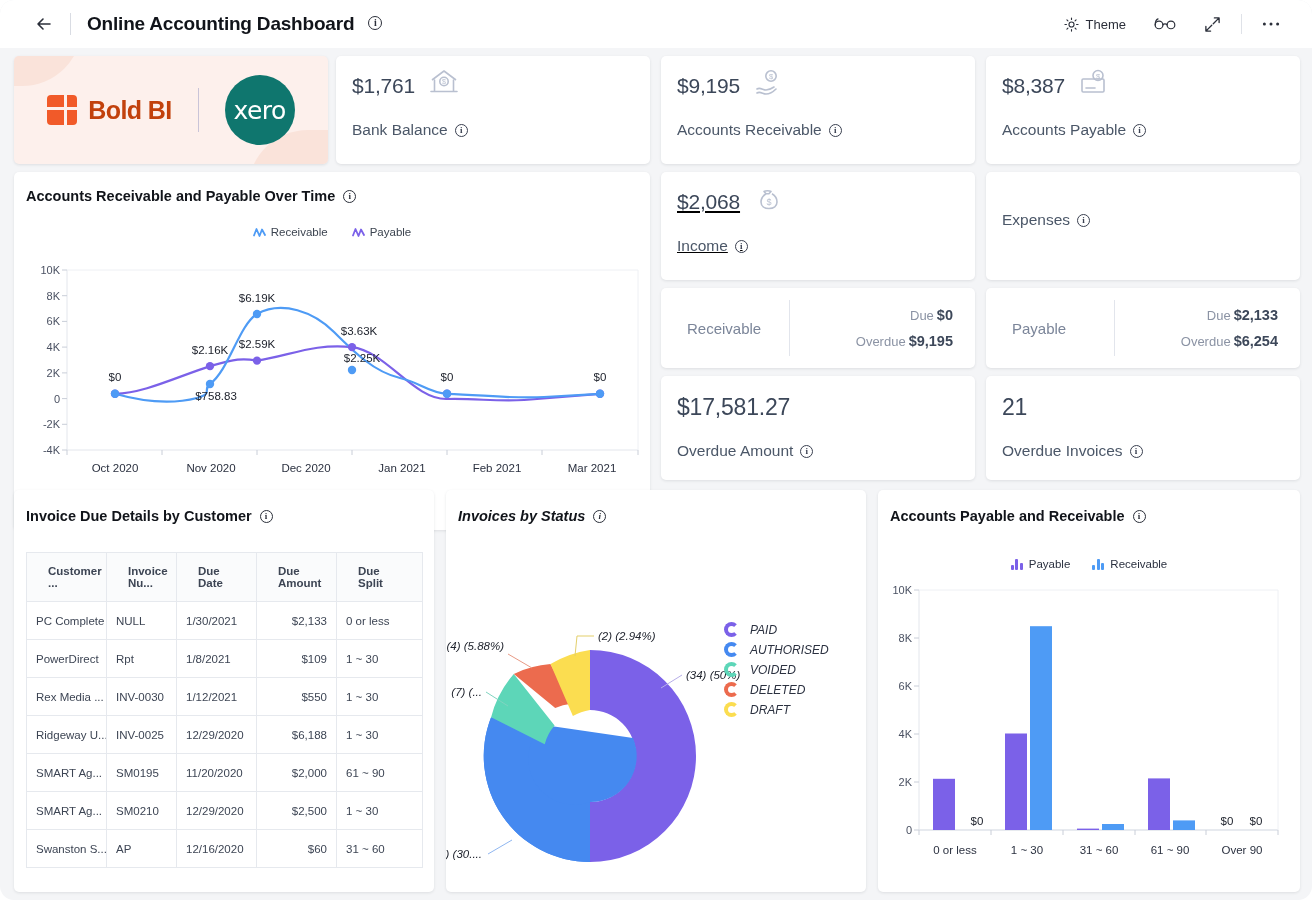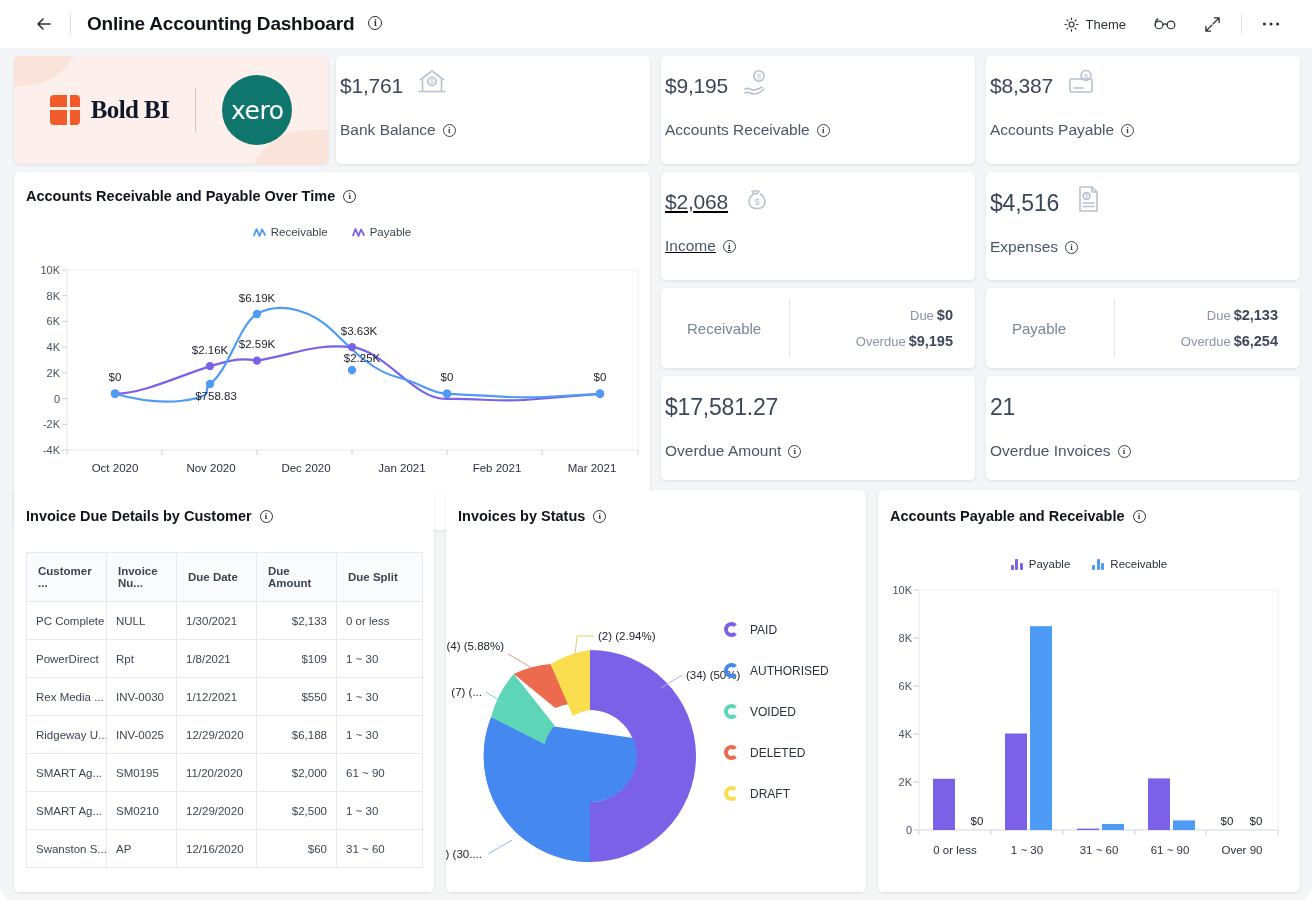--- a/index.html
+++ b/index.html
@@ -78,31 +78,31 @@
   }
   .bold-logo { display: flex; align-items: center; gap: 11px; z-index:2;}
   .bold-mark { width: 30px; height: 30px; position: relative; }
   .bold-mark i {
     position: absolute; background: #f15a29; display:block;
   }
   .bold-mark .b1 { left:0; top:0; width:17px; height:12px; border-radius:4px 0 0 0; }
   .bold-mark .b2 { left:20px; top:0; width:10px; height:12px; border-radius:0 4px 0 0; }
   .bold-mark .b3 { left:0; top:15px; width:17px; height:15px; border-radius:0 0 0 4px; }
   .bold-mark .b4 { left:20px; top:15px; width:10px; height:15px; border-radius:0 0 4px 0; }
-  .bold-text { font-size: 25px; font-weight: 800; color: #0f172a; letter-spacing:-0.6px;font-family:Liberation Serif, serif;}
+  .bold-text { font-size: 25px; font-weight: 800; color: #c2410c; letter-spacing:-0.6px;}
   .logo-sep { width:1px; height:44px; background:#c9c4d8; margin:0 26px; z-index:2;}
   .xero-logo {
     width: 70px; height: 70px; border-radius: 50%; background: #0f766e;
     display:flex; align-items:center; justify-content:center; z-index:2;
     color:#fff; font-size: 25px; font-weight:400; letter-spacing:-0.5px;
     font-family:"DejaVu Sans", sans-serif;
   }
 
   
-  .kpi { padding: 18px 20px 0 4px; text-align: center; }
+  .kpi { padding: 18px 20px 0 16px; text-align: center; }
   .kpi-top { display: flex; align-items: flex-start; gap: 12px; }
   .kpi-value { font-size: 21px; color: #3c4759; font-weight: 400; letter-spacing:-0.2px;}
   .kpi-value.lg { font-size: 23px; }
   .kpi-icon { width: 34px; height: 34px; color:#b9c0d0; margin-top:-8px;}
   .kpi-label {
     margin-top: 21px; font-size: 15.5px; color: #4b5768;
     display: flex; align-items: center; gap: 7px;
   }
   .kpi-label .info-i { border-color:#3a4050; color:#3a4050; }
 
@@ -137,33 +137,33 @@
 
   .axis-lab { font-size: 11px; fill: #4a5162; font-family:"Liberation Sans", sans-serif;}
   .dp-lab   { font-size: 11.5px; fill: #20242e; font-family:"Liberation Sans", sans-serif;}
   .cat-lab  { font-size: 11.5px; fill: #2b3140; font-family:"Liberation Sans", sans-serif;}
 
   
   table.dt { border-collapse: collapse; width: 396px; table-layout: fixed; }
   table.dt th {
     background: #fafbfc; border: 1px solid #e6e9ee;
     font-size: 11.5px; color: #3d4554; font-weight: 700;
-    text-align: left; padding: 12px 11px; height: 44px; margin-left: 28px;
+    text-align: left; padding: 12px 21px; height: 44px; margin-left: 28px;
   }
   table.dt td {
     border: 1px solid #e6e9ee; font-size: 11.5px; color: #3d4554;
     padding: 11px 9px; height: 38px; background:#fff;
     white-space: nowrap; overflow: hidden;
   }
   td.num { text-align: right; }
   .split-g { color: #3fd07a; } .split-y { color: #fbc02d; }
   .split-o { color: #f58220; } .split-r { color: #ff5a5f; }
 
   
-  .dn-legend { position:absolute; left: 278px; top: 132px; display:flex; flex-direction:column; gap: 26px;}
+  .dn-legend { position:absolute; left: 278px; top: 132px; display:flex; flex-direction:column; gap: 5px;}
   .dn-item { display:flex; align-items:center; gap: 11px; font-size: 12px; color:#2b3140; }
   .dn-ring { width: 15px; height: 15px; border-radius:50%; border-width:4px; border-style:solid; }
 
   .bar-legend {
     display:flex; justify-content:center; gap: 22px; align-items:center;
     font-size: 11.5px; color:#2b3140;
   }
   .bar-ico { display:flex; align-items:flex-end; gap:1.5px; height:11px;}
   .bar-ico i { display:block; width:3px; border-radius:1px; }
 </style>
@@ -289,30 +289,20 @@
           <text x="17" y="23" font-size="9" fill="#b9c0d0" stroke="none" text-anchor="middle" font-family="Liberation Sans, sans-serif">$</text>
         </svg>
       </div>
       <div class="kpi-label">
         <span>Income</span>
         <span class="info-i">i</span>
       </div>
     </div>
 
     <div class="card kpi" style="left:986px; top:124px; width:314px; height:108px;">
-      <div class="kpi-top">
-        <div class="kpi-value lg">$4,516</div>
-        <svg class="kpi-icon" viewBox="0 0 34 34" fill="none" stroke="#b9c0d0" stroke-width="1.6">
-          <path d="M9 5h12l5 5v19H9z" stroke-linejoin="round"></path>
-          <path d="M21 5v5h5" stroke-linejoin="round"></path>
-          <circle cx="15.5" cy="14" r="3.4"></circle>
-          <text x="15.5" y="16.4" font-size="5.5" fill="#b9c0d0" stroke="none" text-anchor="middle" font-family="Liberation Sans, sans-serif">$</text>
-          <path d="M12 21h11M12 24.5h11" stroke-linecap="round"></path>
-        </svg>
-      </div>
       <div class="kpi-label">
         <span>Expenses</span>
         <span class="info-i">i</span>
       </div>
     </div>
 
     <div class="card" style="left:661px; top:240px; width:314px; height:80px;">
       <div class="duecard">
         <div class="left">Receivable</div>
         <div class="vline"></div>
@@ -542,21 +532,21 @@
               <td>AP</td>
               <td>12/16/2020</td>
               <td class="num">$60</td>
               <td class="split-o">31 ~ 60</td>
             </tr>
           </tbody>
         </table>
       </div>
     </div>
 
-    <div class="card" style="left:446px; top:442px; width:420px; height:402px;">
+    <div class="card" style="left:446px; top:442px; width:420px; height:402px;font-style:italic;">
       <div class="panel-title" style="padding:18px 0 0 12px;">
         <span>Invoices by Status</span>
         <span class="info-i">i</span>
       </div>
 
       <svg width="420" height="340" viewBox="0 0 420 340" style="position:absolute;left:0;top:58px;">
 
         <path d="M144 102 A106 106 0 0 1 144 314 L144 254 A46 46 0 0 0 144 162 Z" fill="#7B61E8"></path>
 
         <path d="M144 314 A106 106 0 0 1 45.1 169.2 L187 190 A46 46 0 0 1 144 254 Z" fill="#4589F0"></path>

